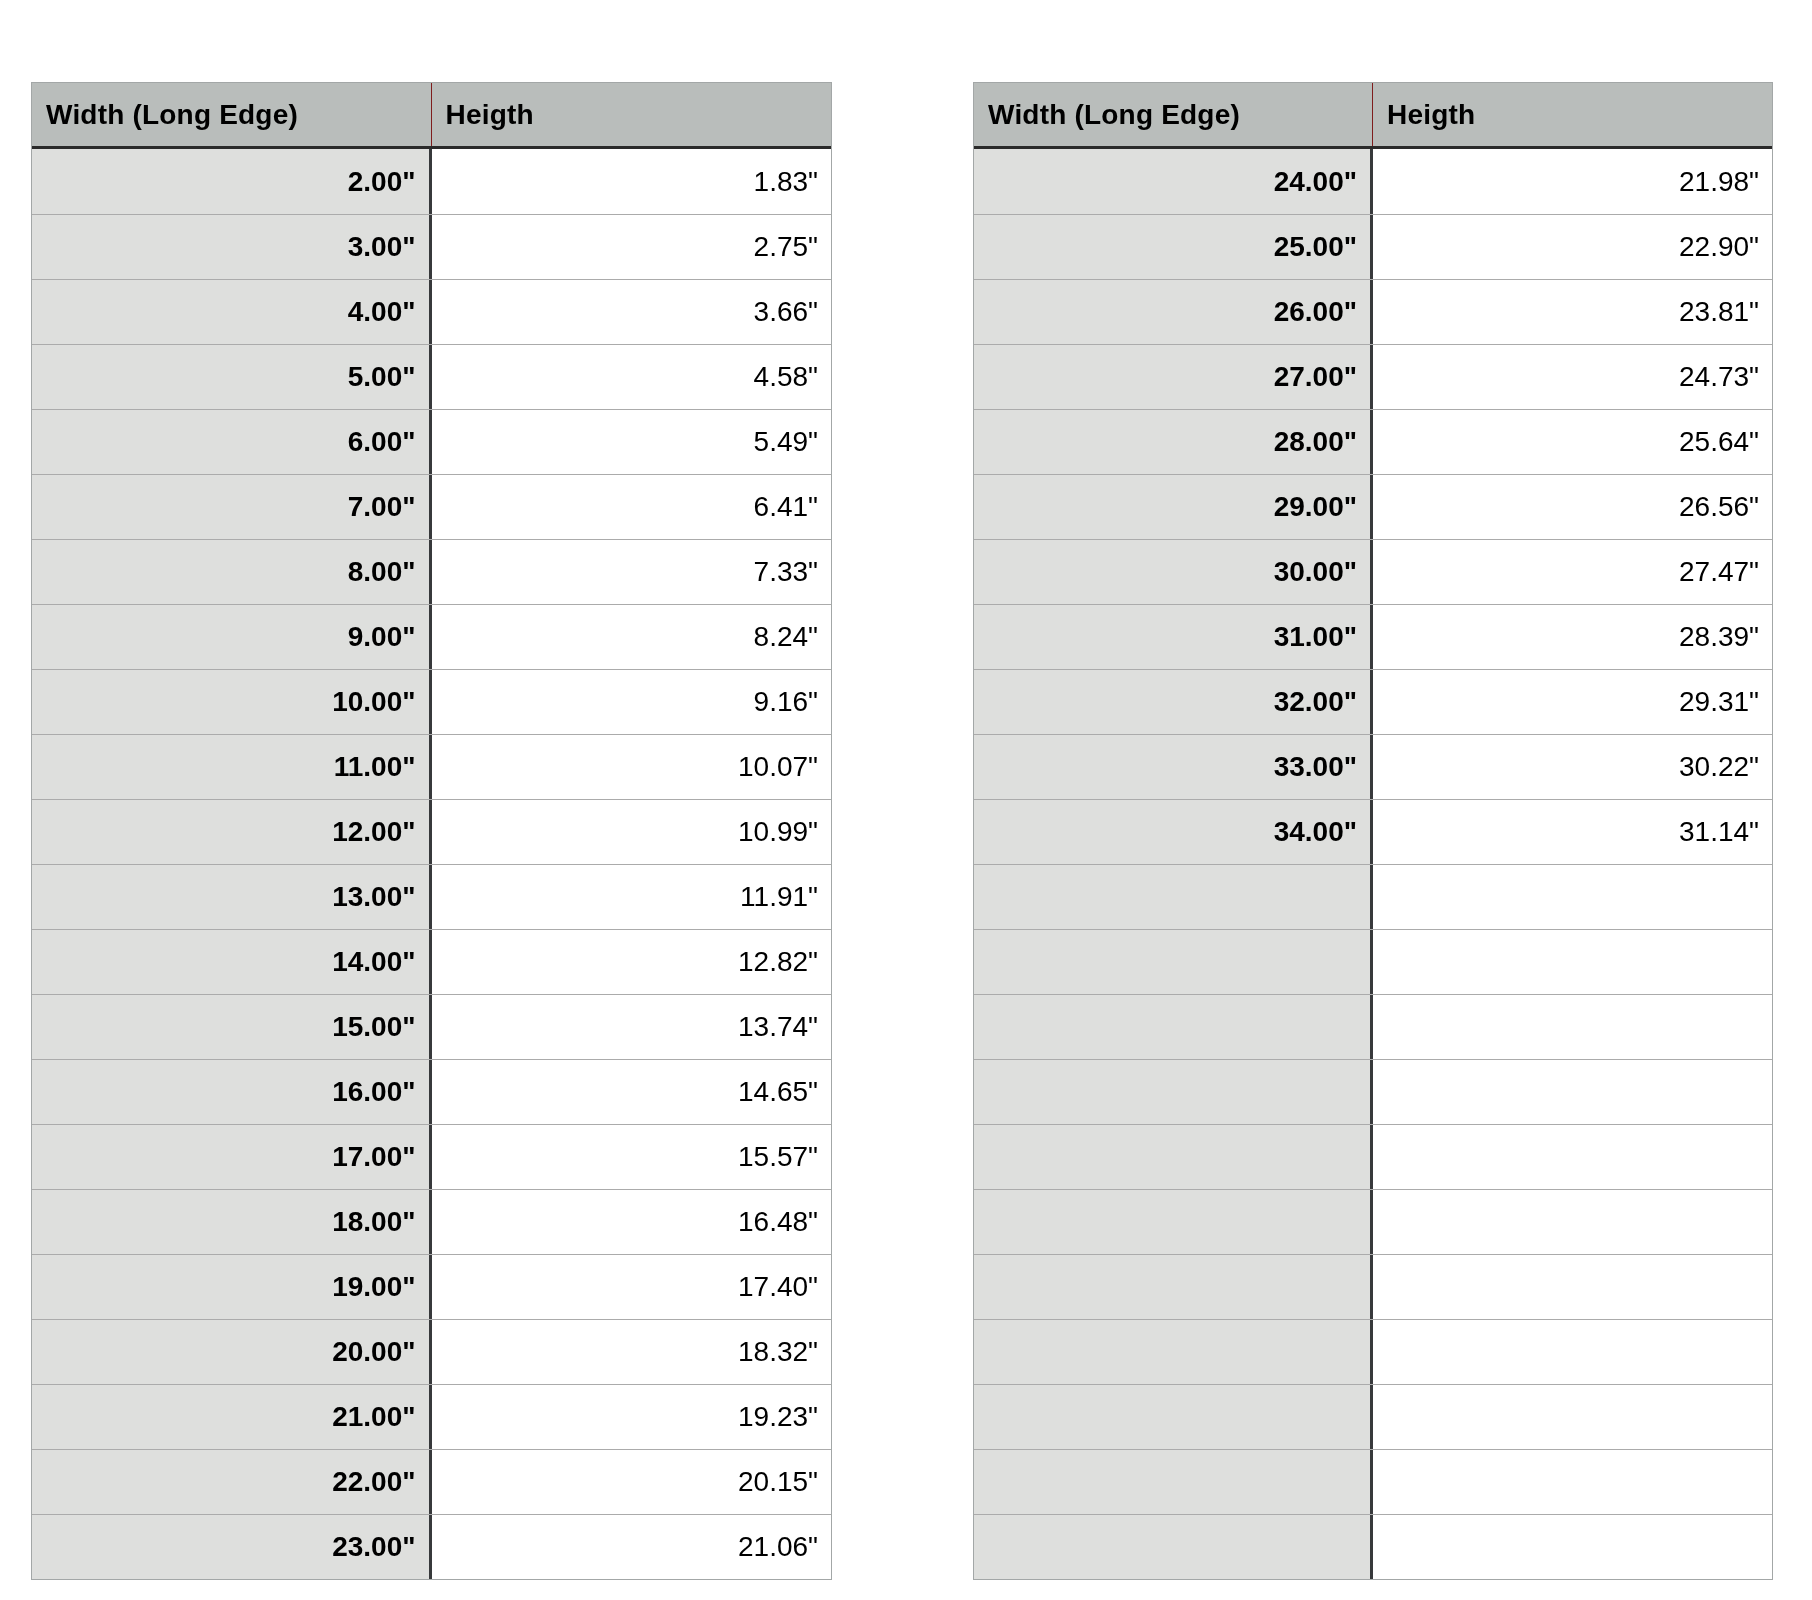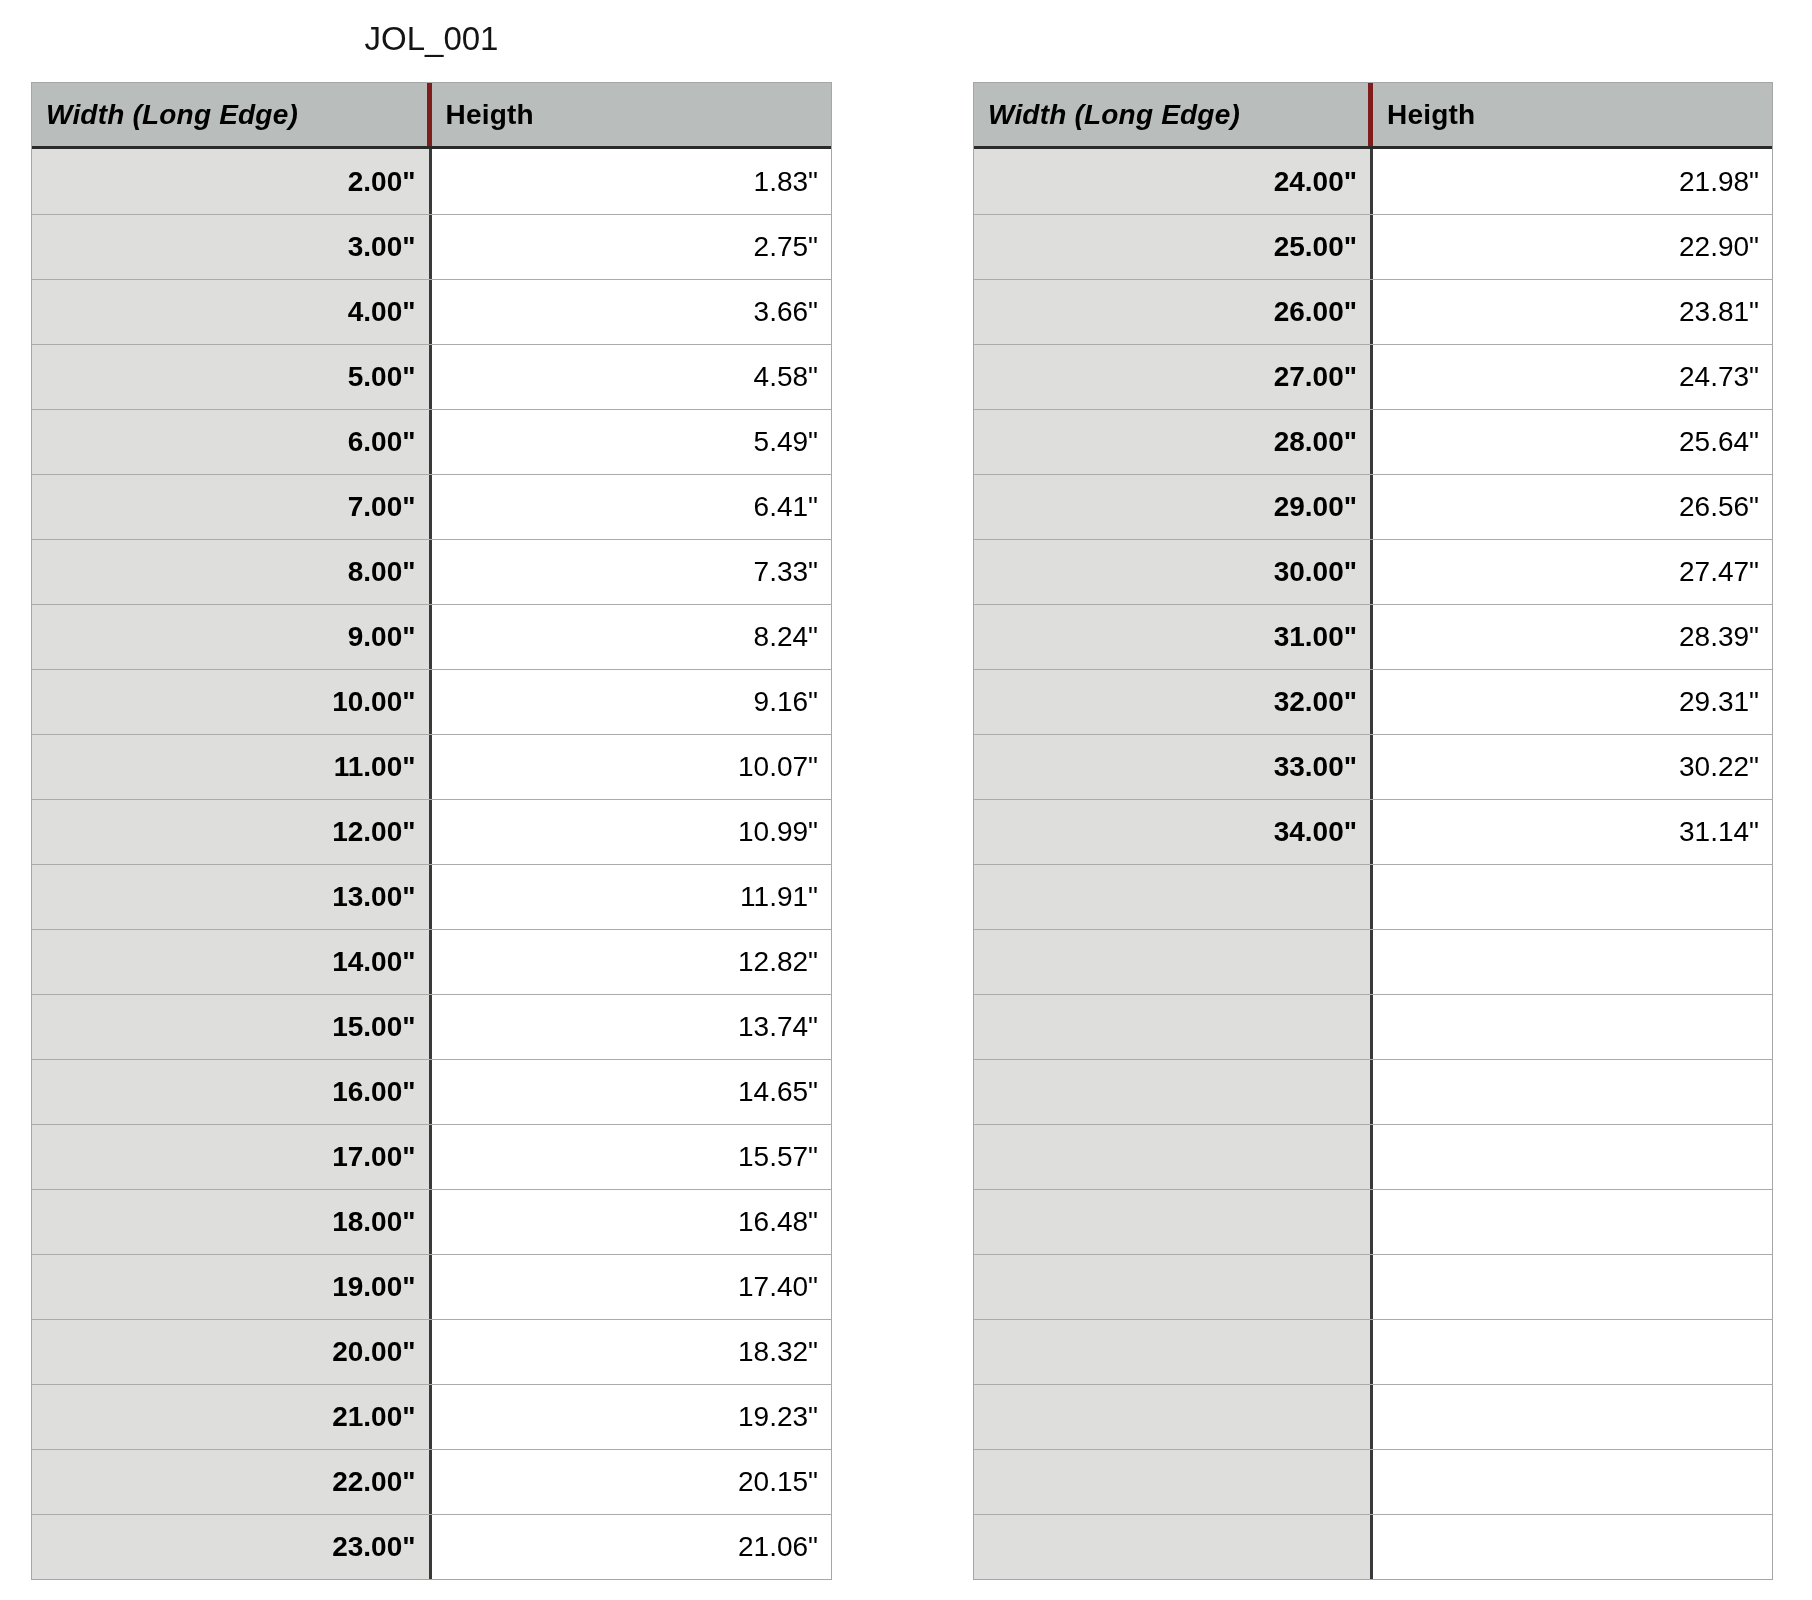--- a/index.html
+++ b/index.html
@@ -46,21 +46,21 @@
     display: flex;
     align-items: center;
     padding-left: 14px;
     box-sizing: border-box;
     font-size: 28px;
     font-weight: 700;
     letter-spacing: 0.2px;
     white-space: nowrap;
     overflow: hidden;
   }
-  .th.col-w { border-right: 5px solid #7f1d1d; font-style: italic; }
+  .th.col-w { border-right: 1px solid #7f1d1d; }
 
   .tbody { display: block; }
   .tr {
     display: flex;
     height: 65px;
     box-sizing: border-box;
   }
   .tr + .tr { border-top: 1px solid var(--row-line, #ababab); }
   .td {
     flex: 0 0 50%;
@@ -81,21 +81,20 @@
   .td.col-h {
     background: #ffffff;
     font-weight: 400;
   }
 </style>
 </head>
 <body>
 
 <div class="canvas">
 
-  <div class="doc-title">JOL_001</div>
 
   <section class="size-table table-left">
     <div class="thead">
       <div class="th col-w">Width (Long Edge)</div>
       <div class="th col-h">Heigth</div>
     </div>
     <div class="tbody">
         <div class="tr">
           <div class="td col-w">2.00"</div>
           <div class="td col-h">1.83"</div>

